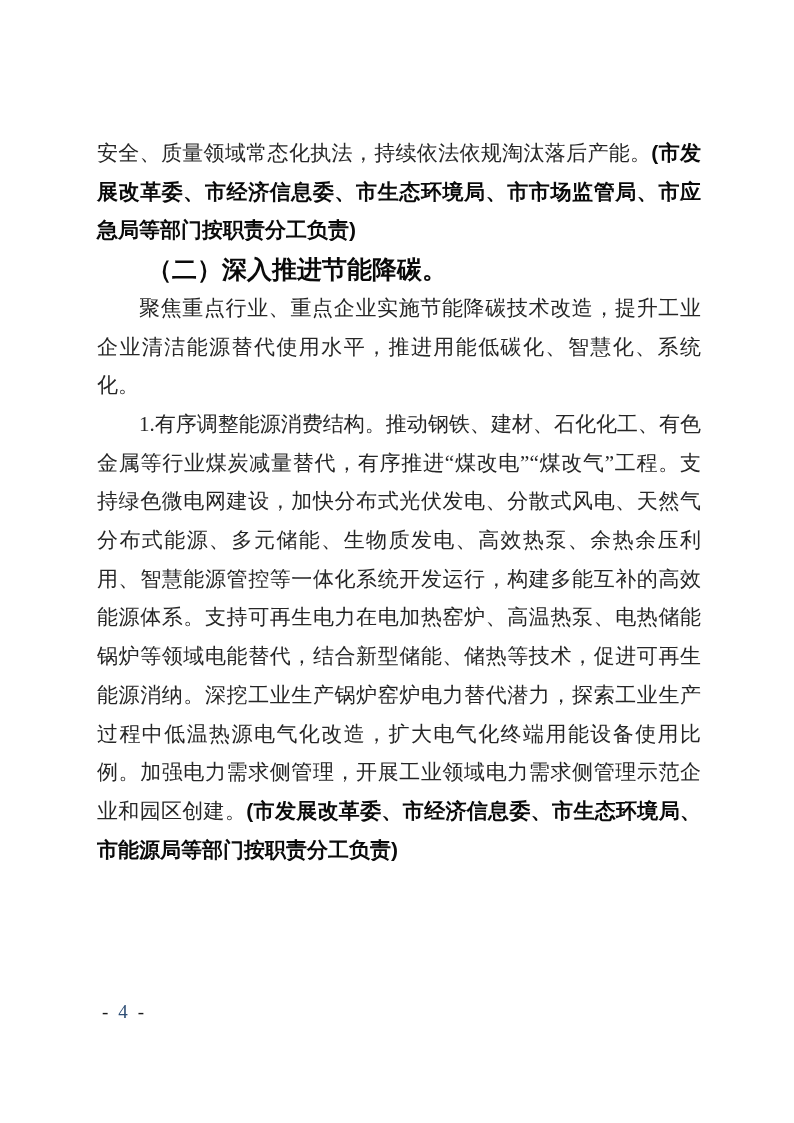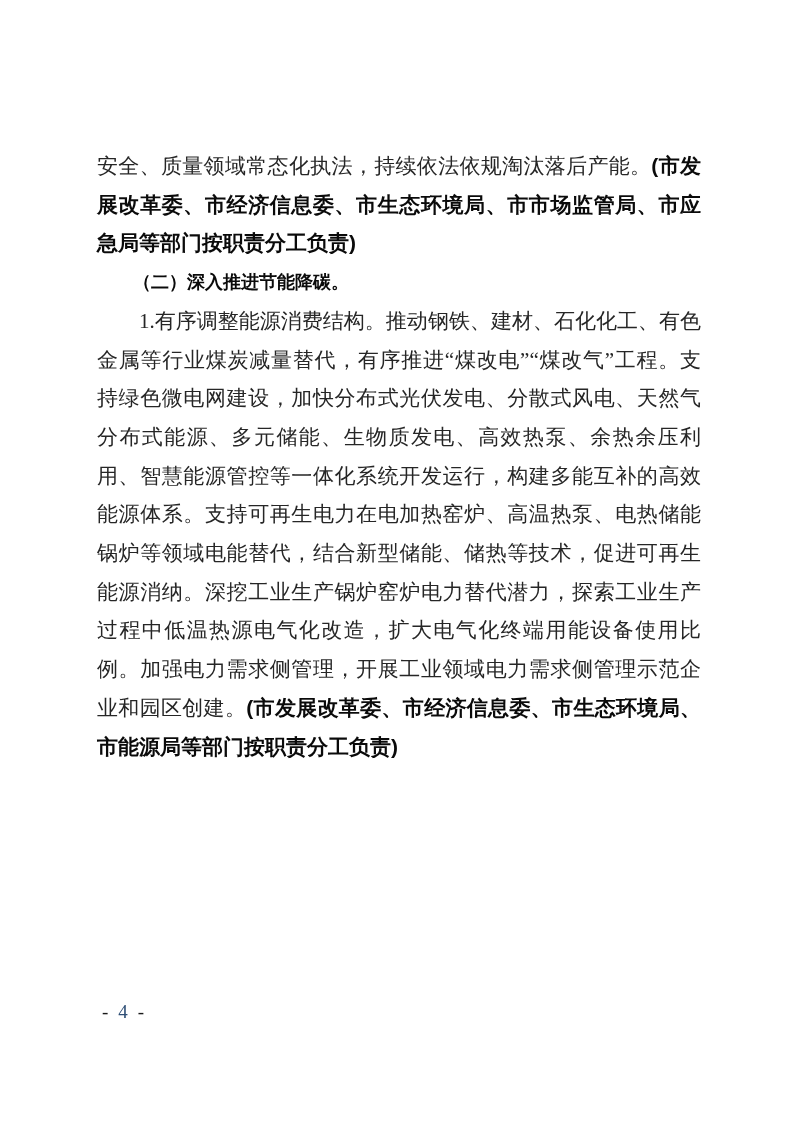--- a/index.html
+++ b/index.html
@@ -14,21 +14,21 @@
     overflow: hidden;
   }
   .page {
     position: absolute;
     inset: 0;
     background: #ffffff;
   }
   .text-block {
     position: absolute;
     left: 97px;
-    top: 147px;
+    top: 134px;
     width: 604px;
   }
   .para {
     margin: 0;
     font-size: 21px;
     line-height: 38.7px;
     text-align: justify;
     text-justify: inter-character;
     color: #262626;
     word-break: break-all;
@@ -38,21 +38,21 @@
   }
   .songti {
     font-family: "Liberation Serif", "DejaVu Serif", serif;
   }
   .heiti {
     font-family: "Liberation Sans", "DejaVu Sans", sans-serif;
     font-weight: 700;
     color: #0a0a0a;
   }
   .heading {
-    font-size: 18px;
+    font-size: 25px;
   }
   .footer {
     position: absolute;
     left: 102px;
     top: 998px;
     font-size: 19px;
     line-height: 28px;
     font-family: "Liberation Serif", "DejaVu Serif", serif;
     color: #1a1a1a;
     letter-spacing: 1px;
@@ -66,20 +66,21 @@
 <body>
 
 <div class="page">
 
   <div class="text-block">
 
     <p class="para songti"><span class="songti">安全、质量领域常态化执法，持续依法依规淘汰落后产能。</span><span class="heiti">(市发展改革委、市经济信息委、市生态环境局、市市场监管局、市应急局等部门按职责分工负责)</span></p>
 
     <p class="para heiti heading indent">（二）深入推进节能降碳。</p>
 
+    <p class="para songti indent">聚焦重点行业、重点企业实施节能降碳技术改造，提升工业企业清洁能源替代使用水平，推进用能低碳化、智慧化、系统化。</p>
 
     <p class="para songti indent"><span class="songti">1.有序调整能源消费结构。推动钢铁、建材、石化化工、有色金属等行业煤炭减量替代，有序推进“煤改电”“煤改气”工程。支持绿色微电网建设，加快分布式光伏发电、分散式风电、天然气分布式能源、多元储能、生物质发电、高效热泵、余热余压利用、智慧能源管控等一体化系统开发运行，构建多能互补的高效能源体系。支持可再生电力在电加热窑炉、高温热泵、电热储能锅炉等领域电能替代，结合新型储能、储热等技术，促进可再生能源消纳。深挖工业生产锅炉窑炉电力替代潜力，探索工业生产过程中低温热源电气化改造，扩大电气化终端用能设备使用比例。加强电力需求侧管理，开展工业领域电力需求侧管理示范企业和园区创建。</span><span class="heiti">(市发展改革委、市经济信息委、市生态环境局、市能源局等部门按职责分工负责)</span></p>
 
 
   </div>
 
   <div class="footer"><span>-</span><span class="num">4</span><span>-</span></div>
 
 </div>
 

